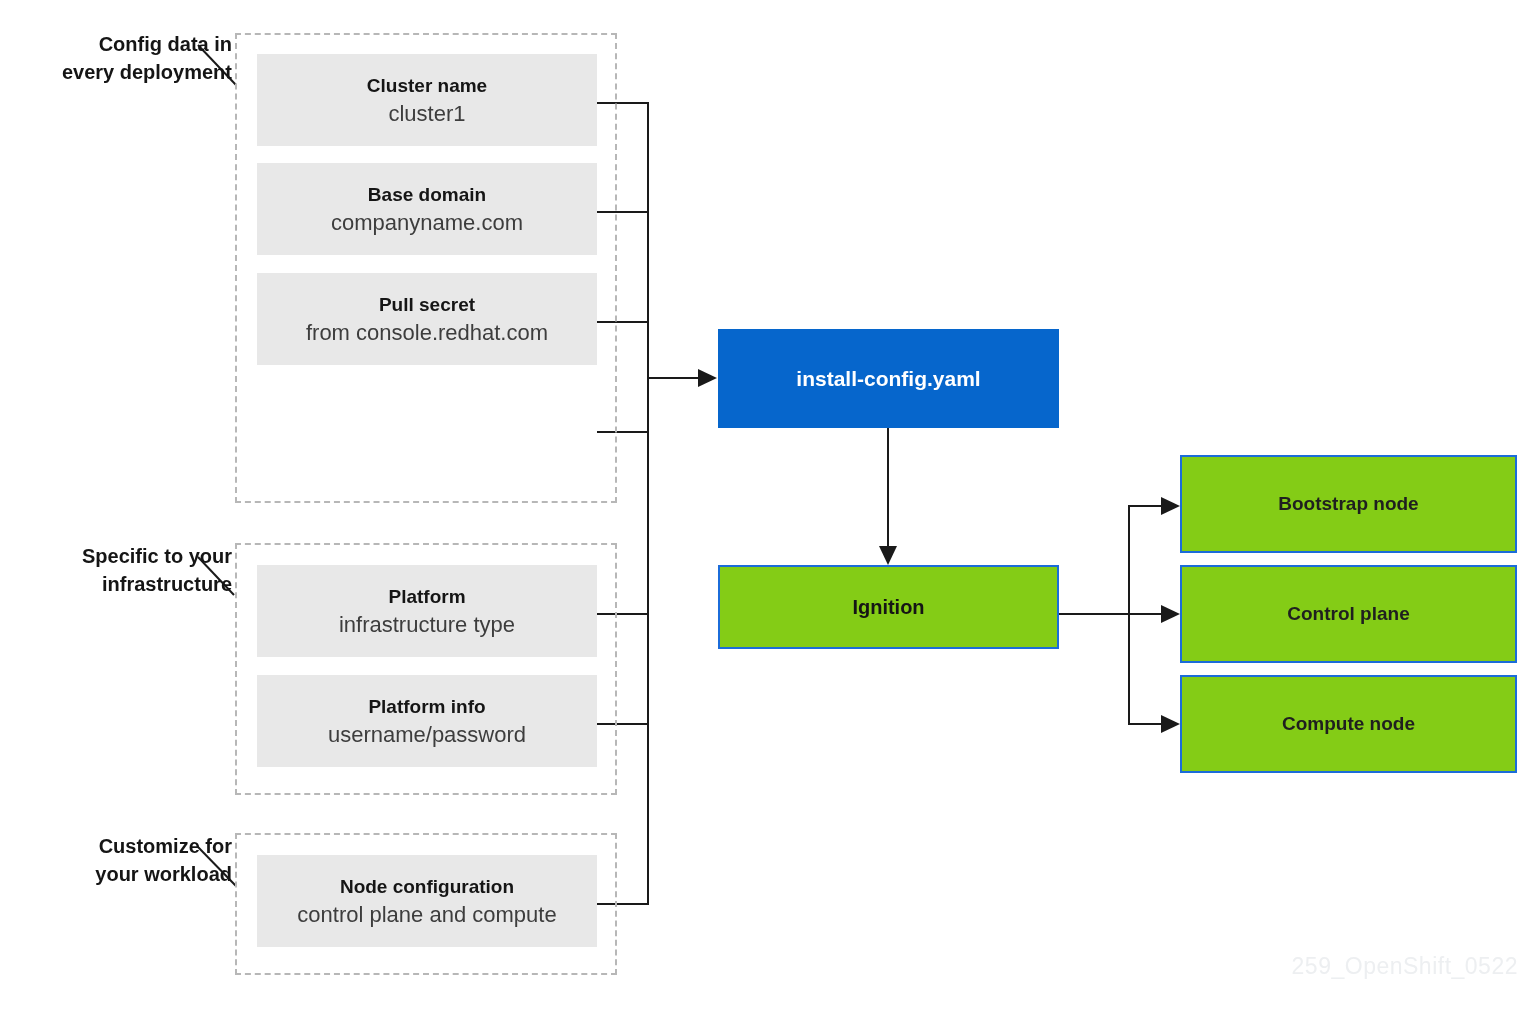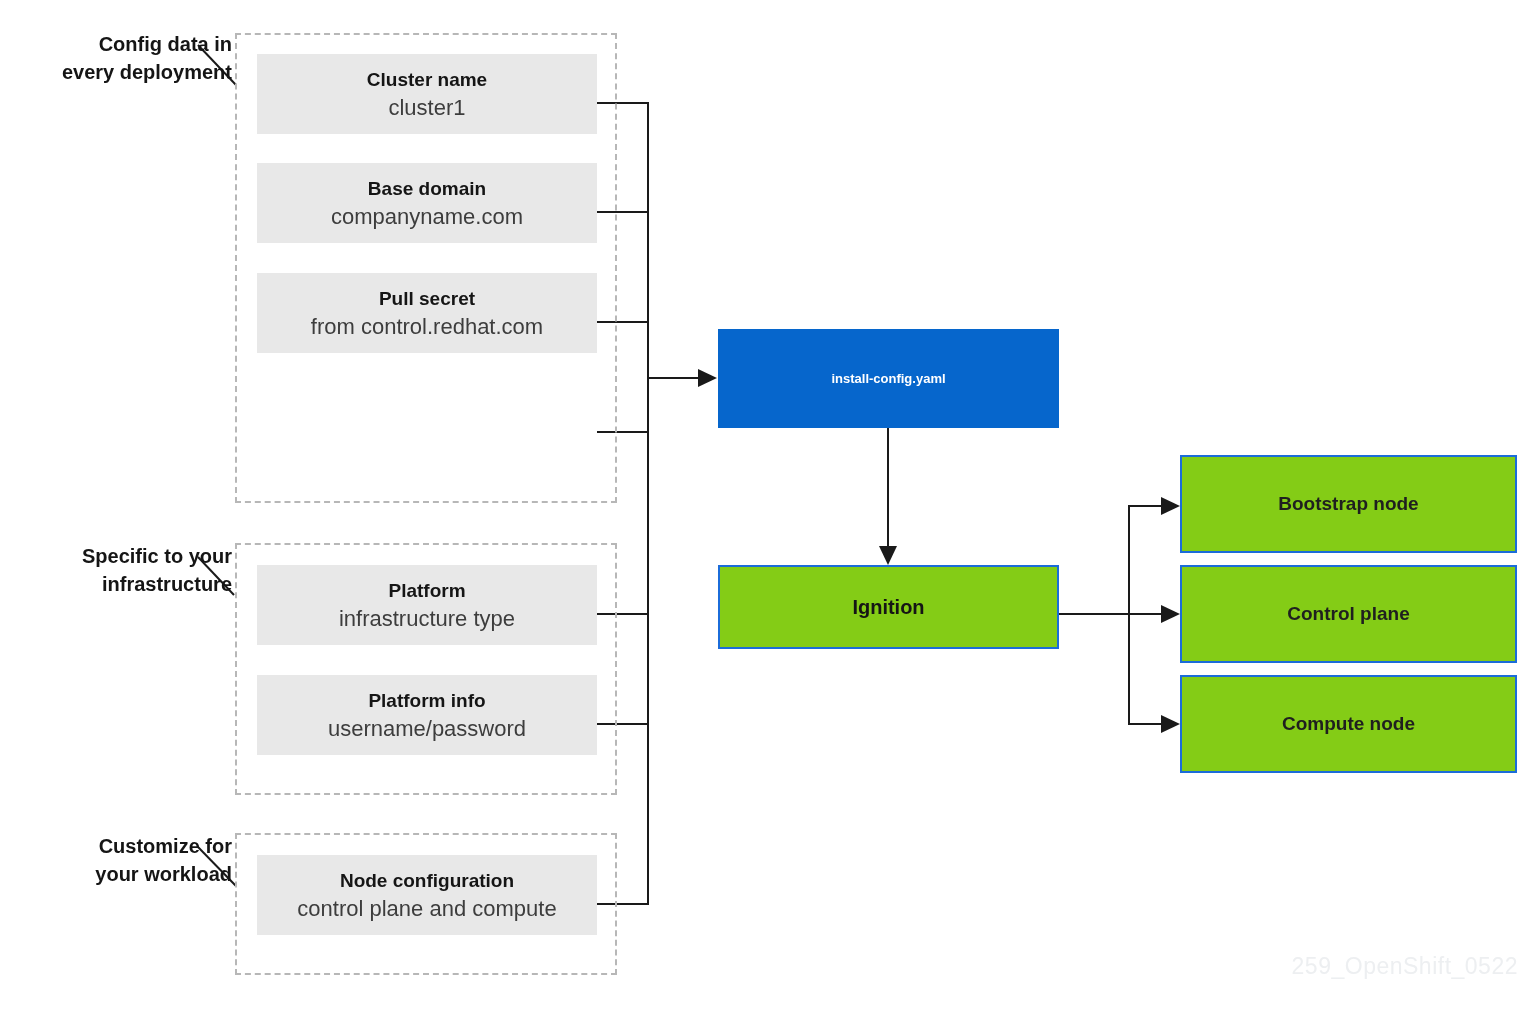--- a/index.html
+++ b/index.html
@@ -5,30 +5,30 @@
   html,body{margin:0;padding:0;background:#ffffff;}
   #canvas{
     position:relative;width:1520px;height:1012px;background:#ffffff;overflow:hidden;
     font-family:"Liberation Sans",sans-serif;color:#151515;
   }
   #wires{position:absolute;left:0;top:0;width:1520px;height:1012px;}
   .group{
     position:absolute;border:2px dashed #b7b7b7;background:transparent;box-sizing:border-box;
   }
   .gbox{
-    position:absolute;left:257px;width:340px;height:80px;background:#e8e8e8;
+    position:absolute;left:257px;width:340px;height:92px;background:#e8e8e8;
     display:flex;flex-direction:column;align-items:center;justify-content:center;
     text-align:center;
   }
   .gbox .title{font-size:19px;font-weight:700;line-height:28px;color:#151515;}
   .gbox .sub{font-size:22px;font-weight:400;line-height:28px;color:#3d3d3d;}
   .bluebox{
     position:absolute;left:718px;top:329px;width:341px;height:99px;background:#0666cc;
     display:flex;align-items:center;justify-content:center;
-    color:#ffffff;font-size:13px;font-weight:600;
+    color:#ffffff;font-size:21px;font-weight:600;
   }
   .outline{
     position:absolute;background:#84cc16;border:2px solid #1b6cd9;box-sizing:border-box;
     display:flex;align-items:center;justify-content:center;text-align:center;
   }
   .ignition{left:718px;top:565px;width:341px;height:84px;font-size:20px;font-weight:700;color:#151515;}
   .node{left:1180px;width:337px;height:98px;font-size:19px;font-weight:600;color:#1f1f1f;}
   .side-label{
     position:absolute;left:0;width:185px;text-align:right;
     font-size:20px;font-weight:700;line-height:28px;color:#151515;margin-left:47px;
@@ -100,21 +100,21 @@
   <div class="gbox" style="top:54px">
     <div class="title">Cluster name</div>
     <div class="sub">cluster1</div>
   </div>
   <div class="gbox" style="top:163px">
     <div class="title">Base domain</div>
     <div class="sub">companyname.com</div>
   </div>
   <div class="gbox" style="top:273px">
     <div class="title">Pull secret</div>
-    <div class="sub">from control.redhat.com</div>
+    <div class="sub">from console.redhat.com</div>
   </div>
   <div class="gbox" style="top:565px">
     <div class="title">Platform</div>
     <div class="sub">infrastructure type</div>
   </div>
   <div class="gbox" style="top:675px">
     <div class="title">Platform info</div>
     <div class="sub">username/password</div>
   </div>
   <div class="gbox" style="top:855px">

